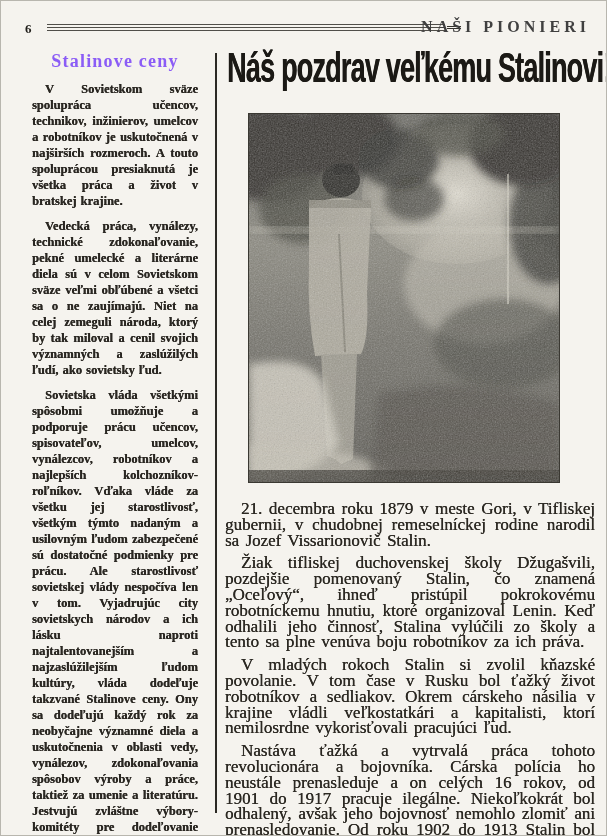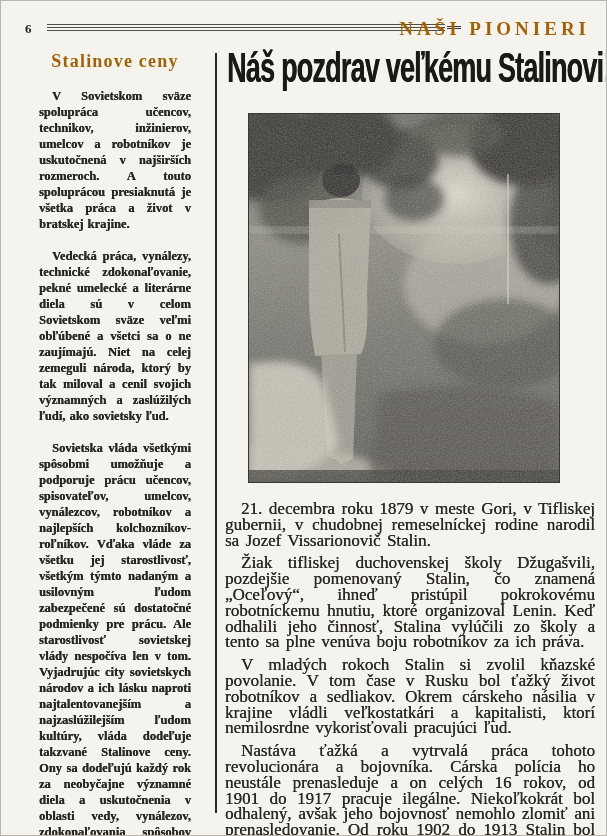--- a/index.html
+++ b/index.html
@@ -25,39 +25,39 @@
       #33312c 3px 4px, transparent 4px 6px,
       #33312c 6px 7px, transparent 7px);
     opacity:.85;
   }
   #header-rule-tail{
     position:absolute;left:446px;top:25px;width:14px;height:4px;
     background-image:linear-gradient(to bottom,#33312c 0 1px, transparent 1px 2px,#33312c 2px 3px, transparent 3px);
   }
   #masthead{
     position:absolute;right:16px;top:17px;
-    font-size:19px;font-weight:700;letter-spacing:4px;
-    color:#a16207;white-space:nowrap;margin-left:29px;
+    font-size:16px;font-weight:700;letter-spacing:4px;
+    color:#404040;white-space:nowrap;margin-left:29px;
   }
   
   #col-divider{
     position:absolute;left:214px;top:52px;width:2px;height:760px;
     background:#2b2924;
   }
   
   #left-col{
     position:absolute;left:22px;top:50px;width:184px;
   }
   #left-title{
     margin:0 0 8px 0;
     font-size:18px;font-weight:700;letter-spacing:1.2px;
-    text-align:center;color:#a16207;
+    text-align:center;color:#8b5cf6;
   }
   #left-col p{
-    margin:16px;
+    margin:9px;
     font-size:12.5px;line-height:16px;font-weight:700;
     text-align:justify;text-indent:13px;
     color:#2a2722;
     text-shadow:0.2px 0 0 #2a2722;
     word-spacing:1px;
   }
   
   #right-col{
     position:absolute;left:224px;top:42px;width:370px;height:780px;
   }

